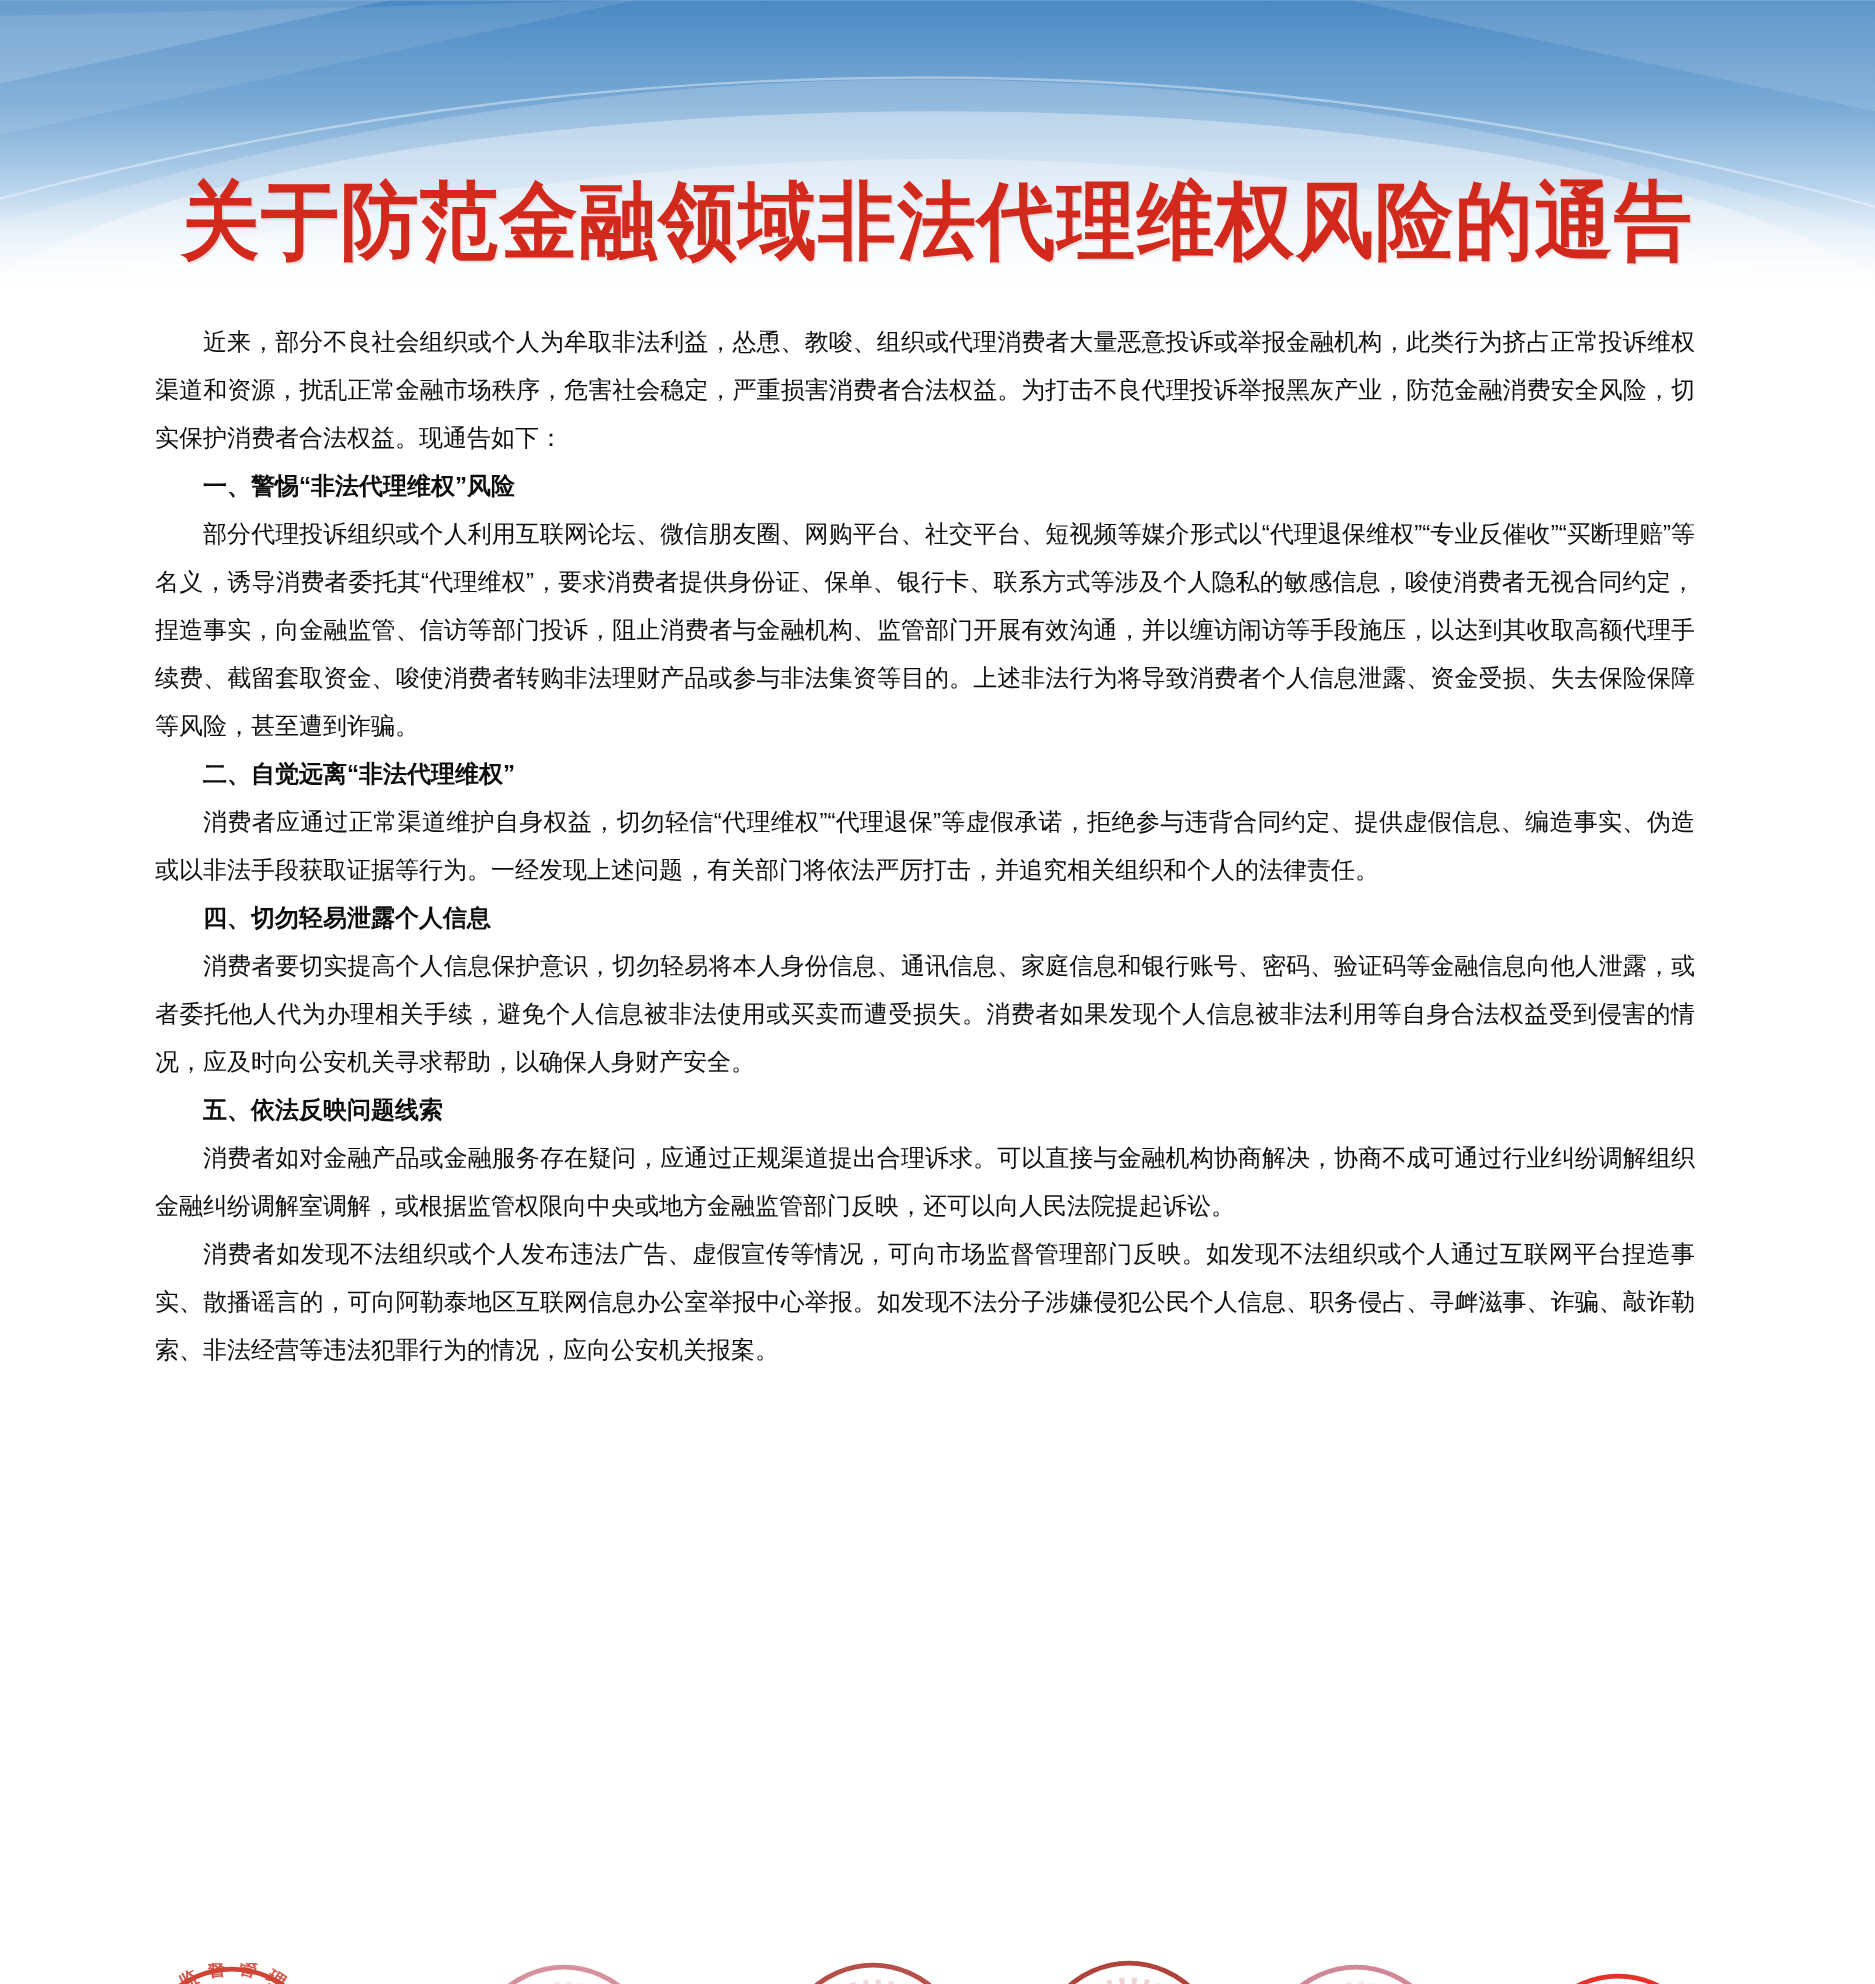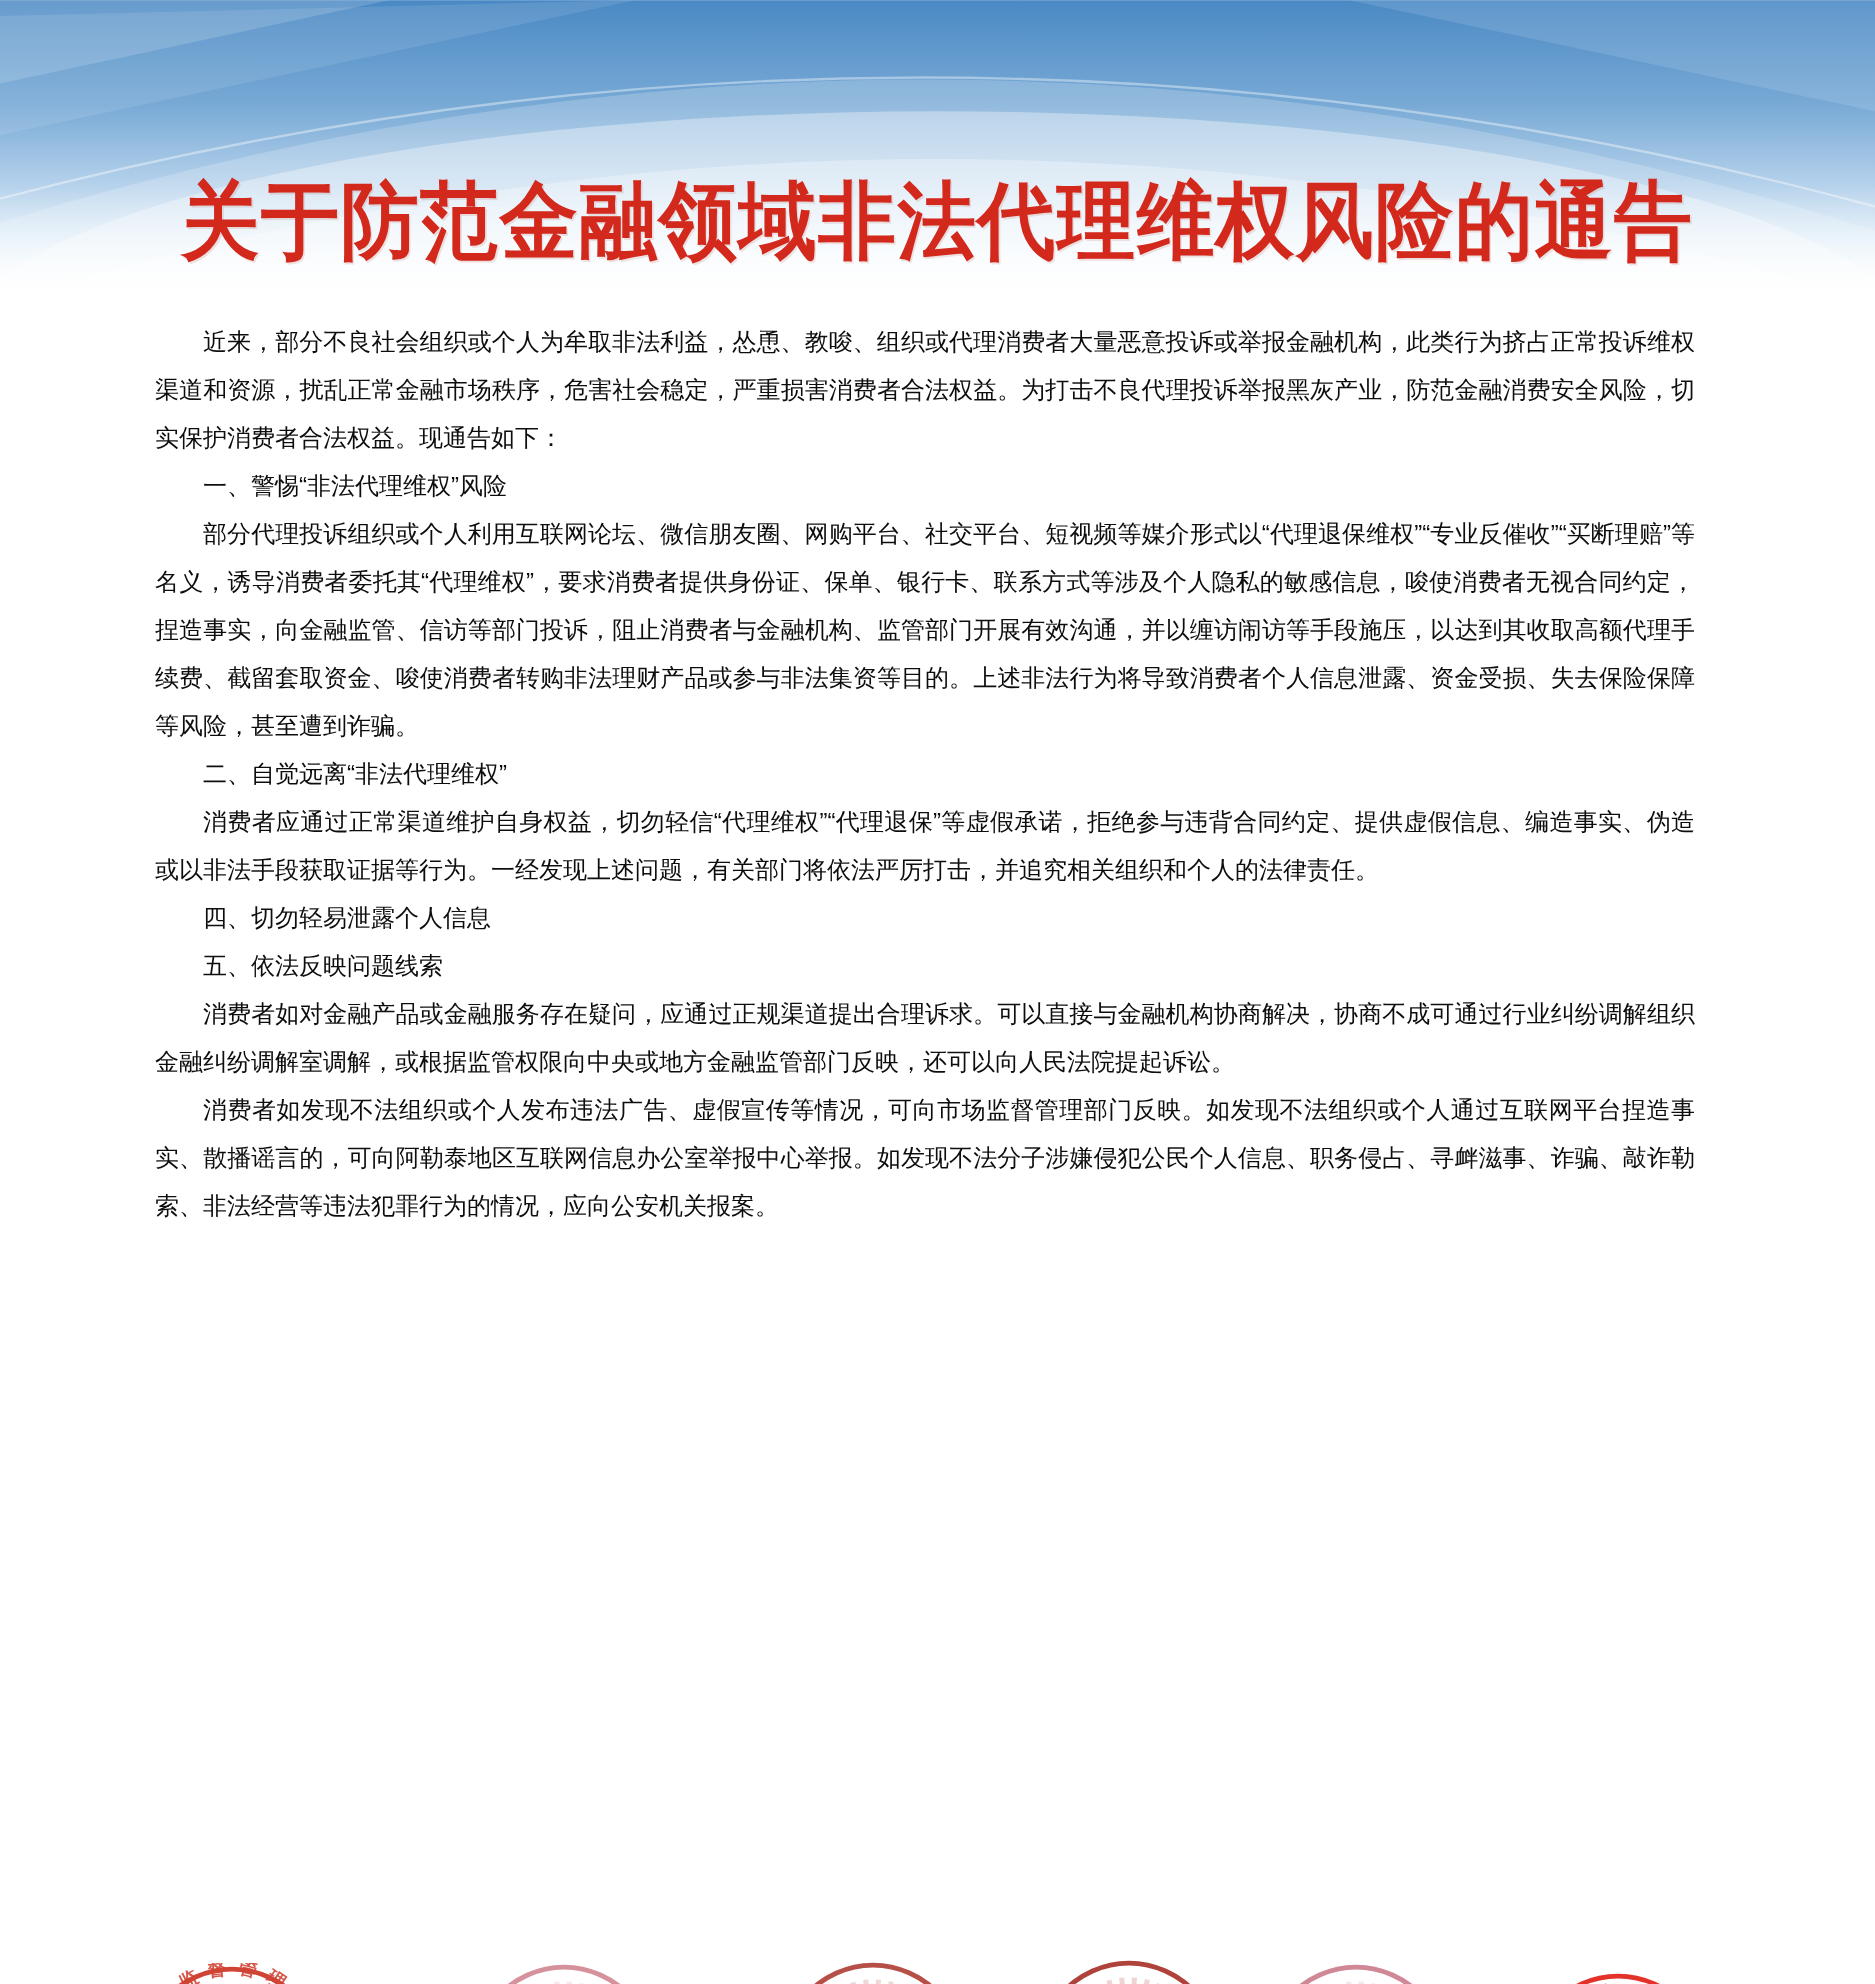--- a/index.html
+++ b/index.html
@@ -13,21 +13,21 @@
     position:absolute;top:166px;left:0;width:100%;margin:0;text-align:center;
     font-size:78px;font-weight:700;letter-spacing:1.6px;color:#d3281c;
     transform:scaleY(1.08);transform-origin:top center;
     text-shadow:1.6px 2px 0 rgba(160,30,20,0.12);
   }
   .bodytext{
     position:absolute;left:155px;top:318px;width:1540px;
     font-size:24px;line-height:48px;text-align:justify;color:#0d0d0d;font-weight:500;
   }
   .bodytext p,.bodytext h2{margin:0;text-indent:2em;font-size:24px;line-height:48px;}
-  .bodytext h2{font-weight:400;}
+  .bodytext h2{font-weight:700;}
   .seal{position:absolute;width:210px;height:238px;}
   .sealsvg{width:100%;height:100%;display:block;opacity:.93;}
   .ring{fill:none;stroke-width:12px;}
   .ringblur{fill:none;stroke-width:34px;stroke-dasharray:12 18;opacity:.22;}
   .ringtext{font-size:46px;letter-spacing:26px;opacity:.9;font-weight:700;}
   .ringtext2{font-size:40px;letter-spacing:16px;opacity:.85;font-weight:700;}
   .serial{font-size:36px;letter-spacing:12px;opacity:.9;font-weight:700;}
   .star{font-size:200px;text-anchor:middle;opacity:.95;}
   .innerword{font-size:56px;text-anchor:middle;font-weight:700;opacity:.9;}
   .seal-label{
@@ -62,20 +62,21 @@
 
   <h1 class="title">关于防范金融领域非法代理维权风险的通告</h1>
 
   <div class="bodytext">
     <p>近来，部分不良社会组织或个人为牟取非法利益，怂恿、教唆、组织或代理消费者大量恶意投诉或举报金融机构，此类行为挤占正常投诉维权渠道和资源，扰乱正常金融市场秩序，危害社会稳定，严重损害消费者合法权益。为打击不良代理投诉举报黑灰产业，防范金融消费安全风险，切实保护消费者合法权益。现通告如下：</p>
     <h2>一、警惕“非法代理维权”风险</h2>
     <p>部分代理投诉组织或个人利用互联网论坛、微信朋友圈、网购平台、社交平台、短视频等媒介形式以“代理退保维权”“专业反催收”“买断理赔”等名义，诱导消费者委托其“代理维权”，要求消费者提供身份证、保单、银行卡、联系方式等涉及个人隐私的敏感信息，唆使消费者无视合同约定，捏造事实，向金融监管、信访等部门投诉，阻止消费者与金融机构、监管部门开展有效沟通，并以缠访闹访等手段施压，以达到其收取高额代理手续费、截留套取资金、唆使消费者转购非法理财产品或参与非法集资等目的。上述非法行为将导致消费者个人信息泄露、资金受损、失去保险保障等风险，甚至遭到诈骗。</p>
     <h2>二、自觉远离“非法代理维权”</h2>
     <p>消费者应通过正常渠道维护自身权益，切勿轻信“代理维权”“代理退保”等虚假承诺，拒绝参与违背合同约定、提供虚假信息、编造事实、伪造或以非法手段获取证据等行为。一经发现上述问题，有关部门将依法严厉打击，并追究相关组织和个人的法律责任。</p>
     <h2>四、切勿轻易泄露个人信息</h2>
+    <p>消费者要切实提高个人信息保护意识，切勿轻易将本人身份信息、通讯信息、家庭信息和银行账号、密码、验证码等金融信息向他人泄露，或者委托他人代为办理相关手续，避免个人信息被非法使用或买卖而遭受损失。消费者如果发现个人信息被非法利用等自身合法权益受到侵害的情况，应及时向公安机关寻求帮助，以确保人身财产安全。</p>
     <h2>五、依法反映问题线索</h2>
     <p>消费者如对金融产品或金融服务存在疑问，应通过正规渠道提出合理诉求。可以直接与金融机构协商解决，协商不成可通过行业纠纷调解组织金融纠纷调解室调解，或根据监管权限向中央或地方金融监管部门反映，还可以向人民法院提起诉讼。</p>
     <p>消费者如发现不法组织或个人发布违法广告、虚假宣传等情况，可向市场监督管理部门反映。如发现不法组织或个人通过互联网平台捏造事实、散播谣言的，可向阿勒泰地区互联网信息办公室举报中心举报。如发现不法分子涉嫌侵犯公民个人信息、职务侵占、寻衅滋事、诈骗、敲诈勒索、非法经营等违法犯罪行为的情况，应向公安机关报案。</p>
   </div>
 
   <div class="seal" style="left:127px;top:1963px">
     <svg class="sealsvg" viewBox="0 0 530 600">
       <ellipse class="ring" cx="265" cy="300" rx="250" ry="285" stroke="#cd3626"></ellipse>
       <path id="ring1a" d="M 55,380 A 225,260 0 1 1 475,380" fill="none"></path>
       <path id="ring1b" d="M 115,380 A 162,195 0 1 1 415,380" fill="none"></path>

